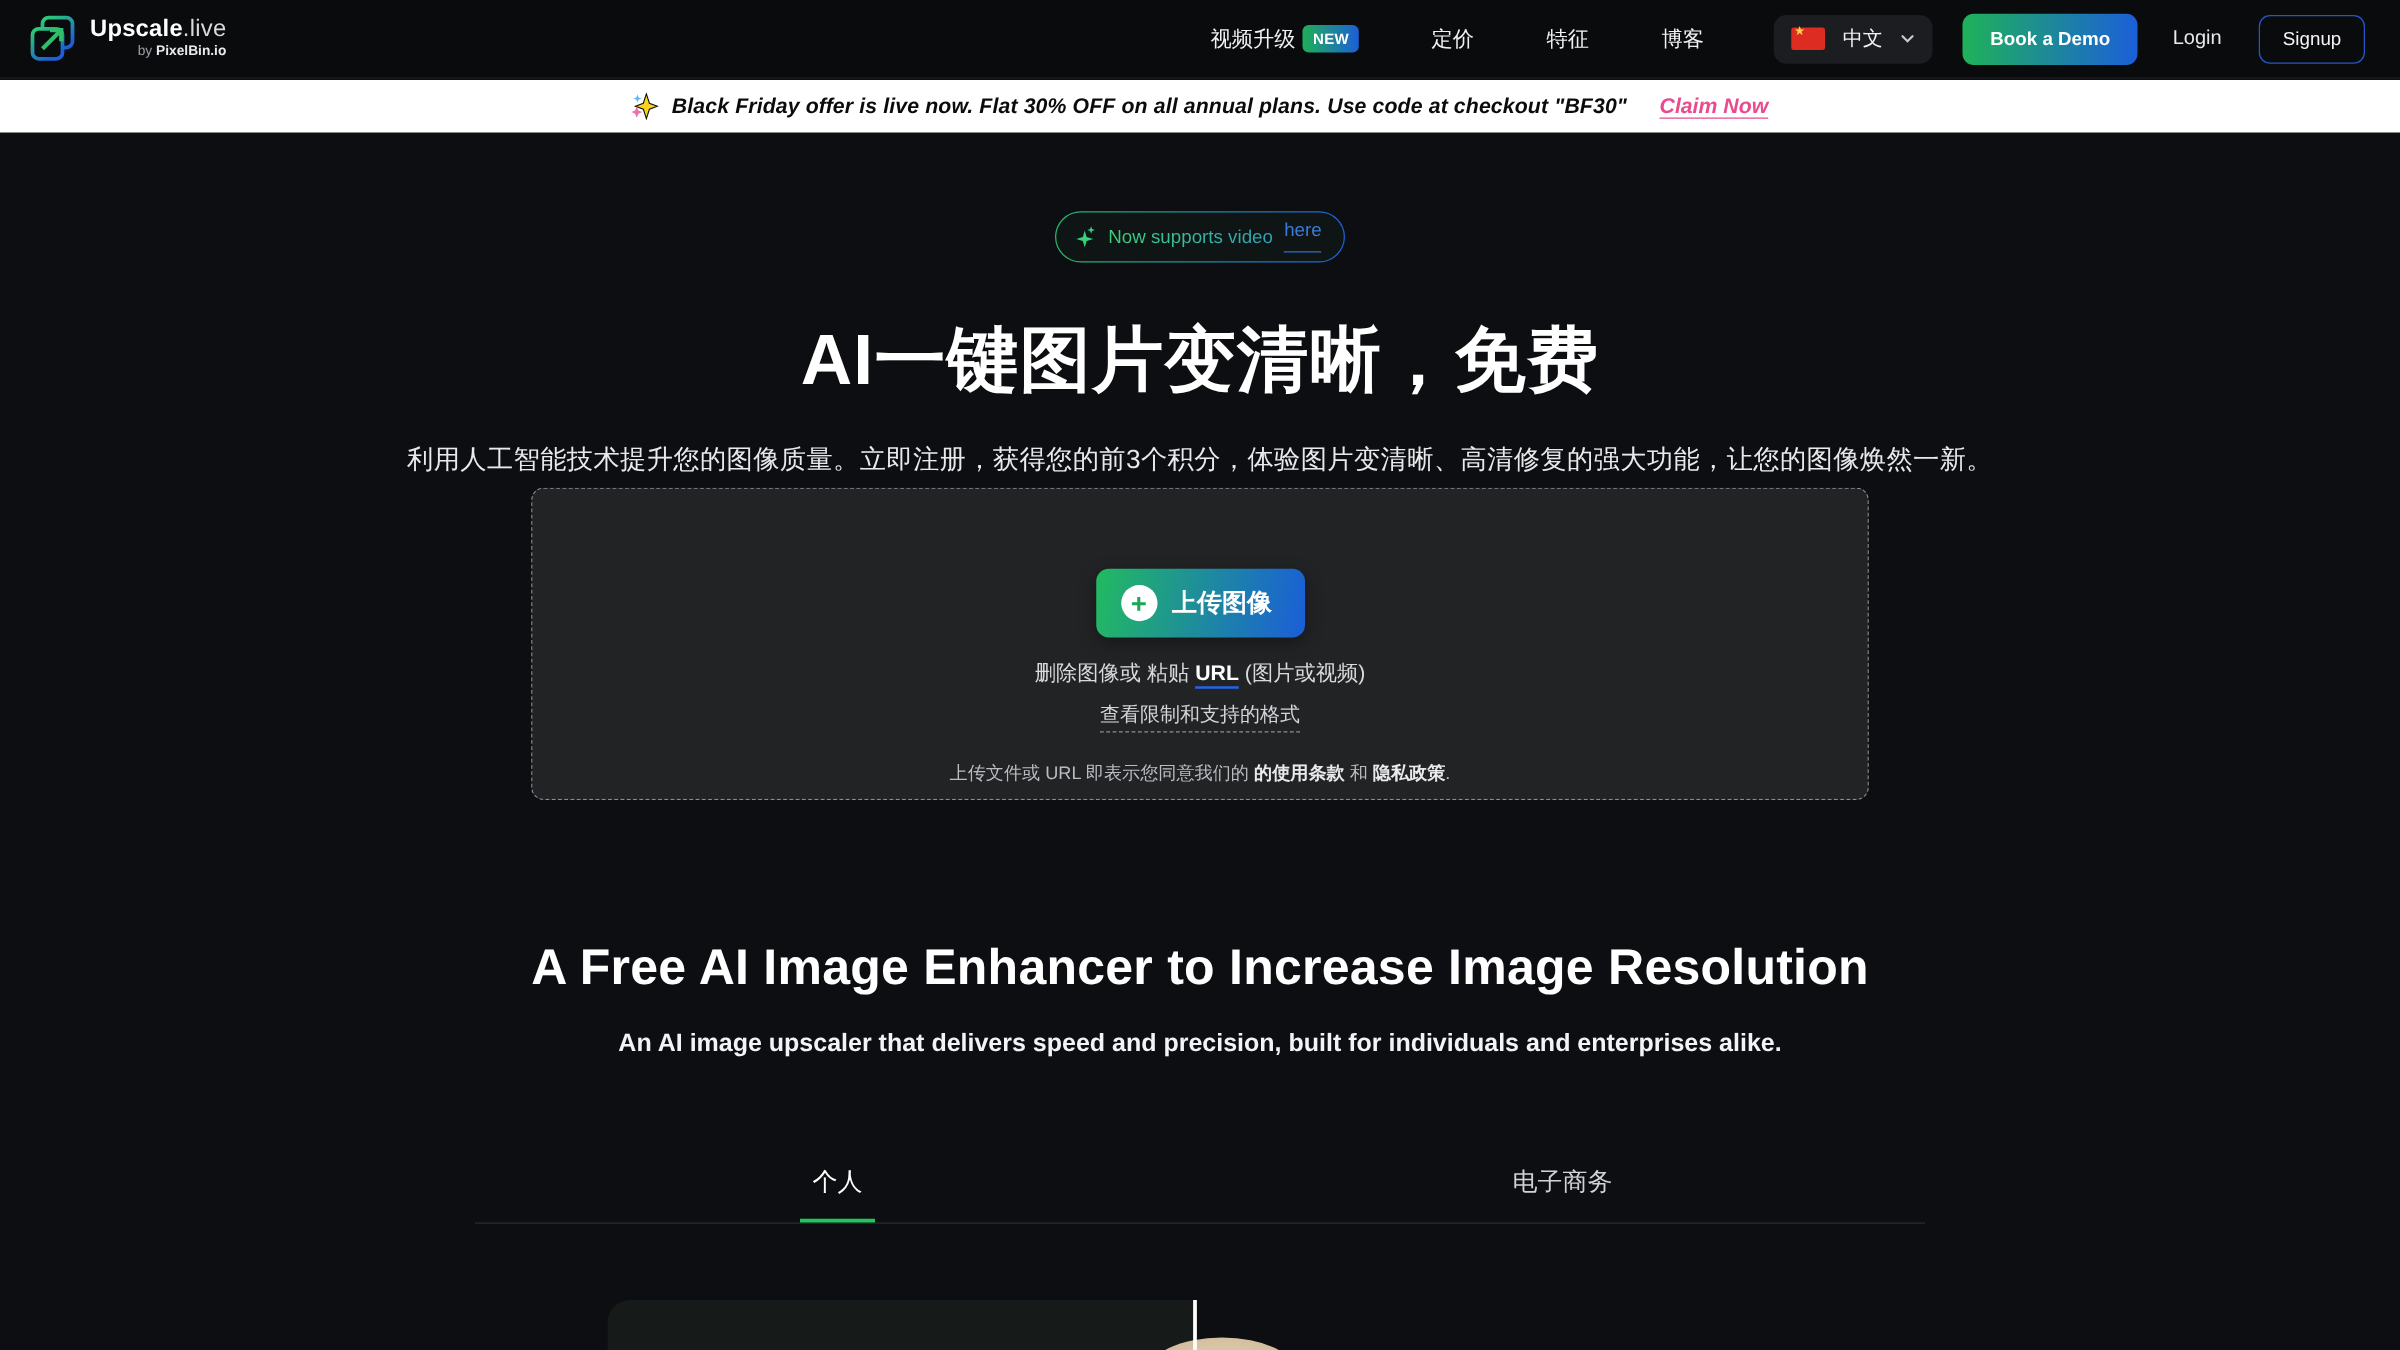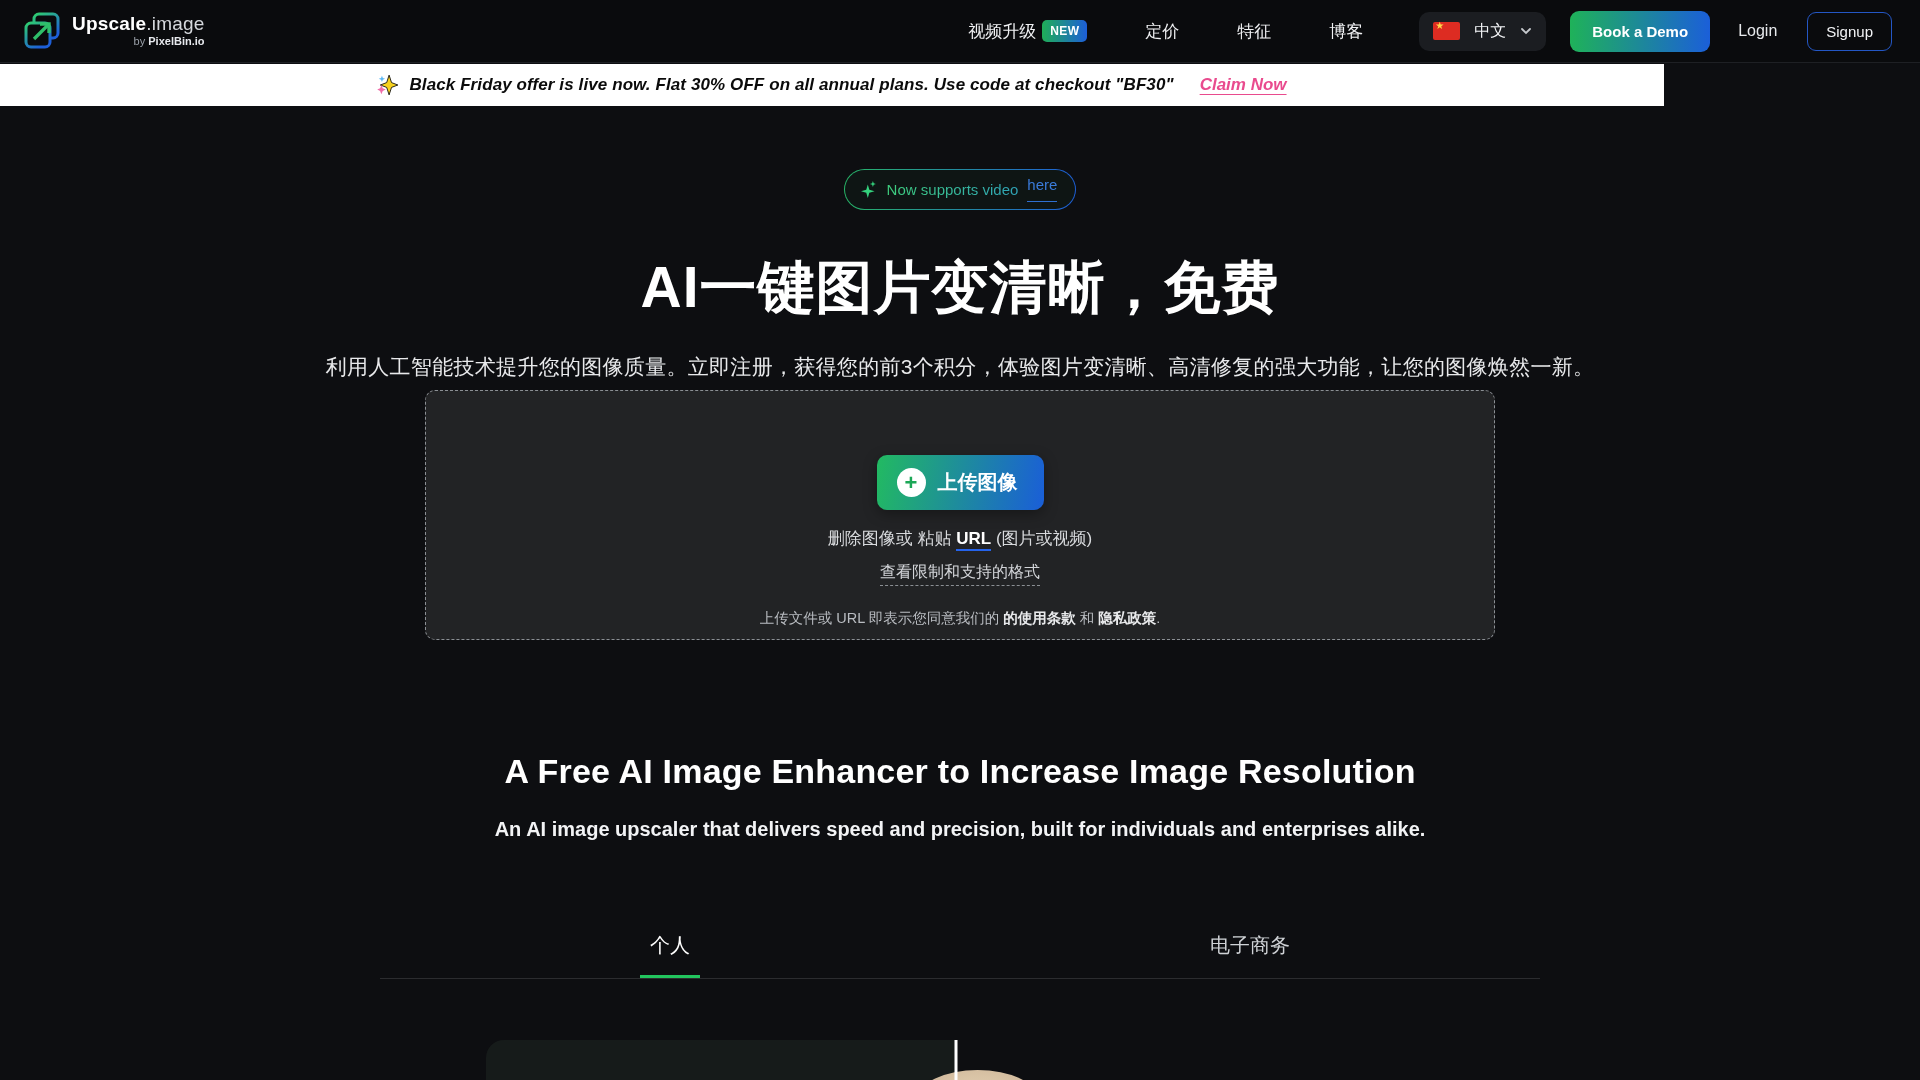--- a/index.html
+++ b/index.html
@@ -61,21 +61,21 @@
   .btn-signup {
     margin-left: 30px; background: none;
     border: 1px solid #2457c5; border-radius: 9px;
     color: #f3f4f6; font-size: 15px;
     padding: 10px 18px; cursor: pointer;
     font-family: "Liberation Sans", sans-serif;
   }
 
   
   .banner {
-    position: absolute; top: 64px; left: 0; width: 1664px; height: 42px;
+    position: absolute; top: 64px; left: 0; width: 1920px; height: 42px;
     background: #ffffff; color: #0b0b0b;
     display: flex; align-items: center; justify-content: center; gap: 10px;
   }
   .banner-text { font-size: 17px; font-weight: 700; font-style: italic; letter-spacing: .1px; }
   .banner-cta {
     font-size: 17px; font-weight: 700; font-style: italic;
     color: #e94b8e; text-decoration: underline; text-underline-offset: 4px;
     margin-left: 16px; cursor: pointer;
   }
 
@@ -145,21 +145,21 @@
   .formats-link {
     display: inline-block; margin-top: 12px;
     font-size: 16px; color: #d2d4d8;
     border-bottom: 1px dashed #8b8f94; padding-bottom: 2px; cursor: pointer;
   }
   .upload-terms { margin-top: 23px; font-size: 14.5px; color: #b9bcc1; }
   .upload-terms .t-link { font-weight: 800; color: #e9eaec; cursor: pointer; }
 
   
   .features { position: absolute; top: 752px; left: 0; width: 1920px; text-align: center; }
-  .features-title { font-size: 34px; font-weight: 800; color: #ffffff; letter-spacing: .2px; }
+  .features-title { font-size: 40px; font-weight: 800; color: #ffffff; letter-spacing: .2px; }
   .features-subtitle { margin-top: 27px; font-size: 20px; font-weight: 700; color: #f2f3f5; }
 
   .tabs {
     position: absolute; top: 926px; left: 380px; width: 1160px;
     display: flex; border-bottom: 1px solid #2b2c2f;
   }
   .tab { flex: 1; display: flex; justify-content: center; cursor: pointer; }
   .tab .tab-label {
     font-size: 20px; color: #cfd2d6;
     padding: 6px 4px 16px 4px;
@@ -206,21 +206,21 @@
           <stop offset="0" stop-color="#2fcf6e"></stop>
             <stop offset="1" stop-color="#1d5fd8"></stop>
         </linearGradient>
       </defs>
       <rect x="12" y="3" width="24" height="24" rx="5" fill="none" stroke="url(#lg1)" stroke-width="3"></rect>
       <rect x="4" y="12" width="24" height="24" rx="5" fill="#0a0b0d" stroke="url(#lg1)" stroke-width="3"></rect>
       <path d="M12 28 L26 14" stroke="#2fbf6a" stroke-width="3.4" fill="none"></path>
       <path d="M18 13 L27 13 L27 22" stroke="#2fbf6a" stroke-width="3.4" fill="none"></path>
     </svg>
     <div class="logo-text">
-      <span class="logo-title"><span>Upscale</span><span class="dot-media">.image</span></span>
+      <span class="logo-title"><span>Upscale</span><span class="dot-media">.live</span></span>
       <span class="logo-by"><span>by </span><b>PixelBin.io</b></span>
     </div>
   </div>
 
   <nav class="nav-links">
     <span class="nav-link">
       <span>视频升级</span>
       <span class="new-badge">NEW</span>
     </span>
     <span class="nav-link">

